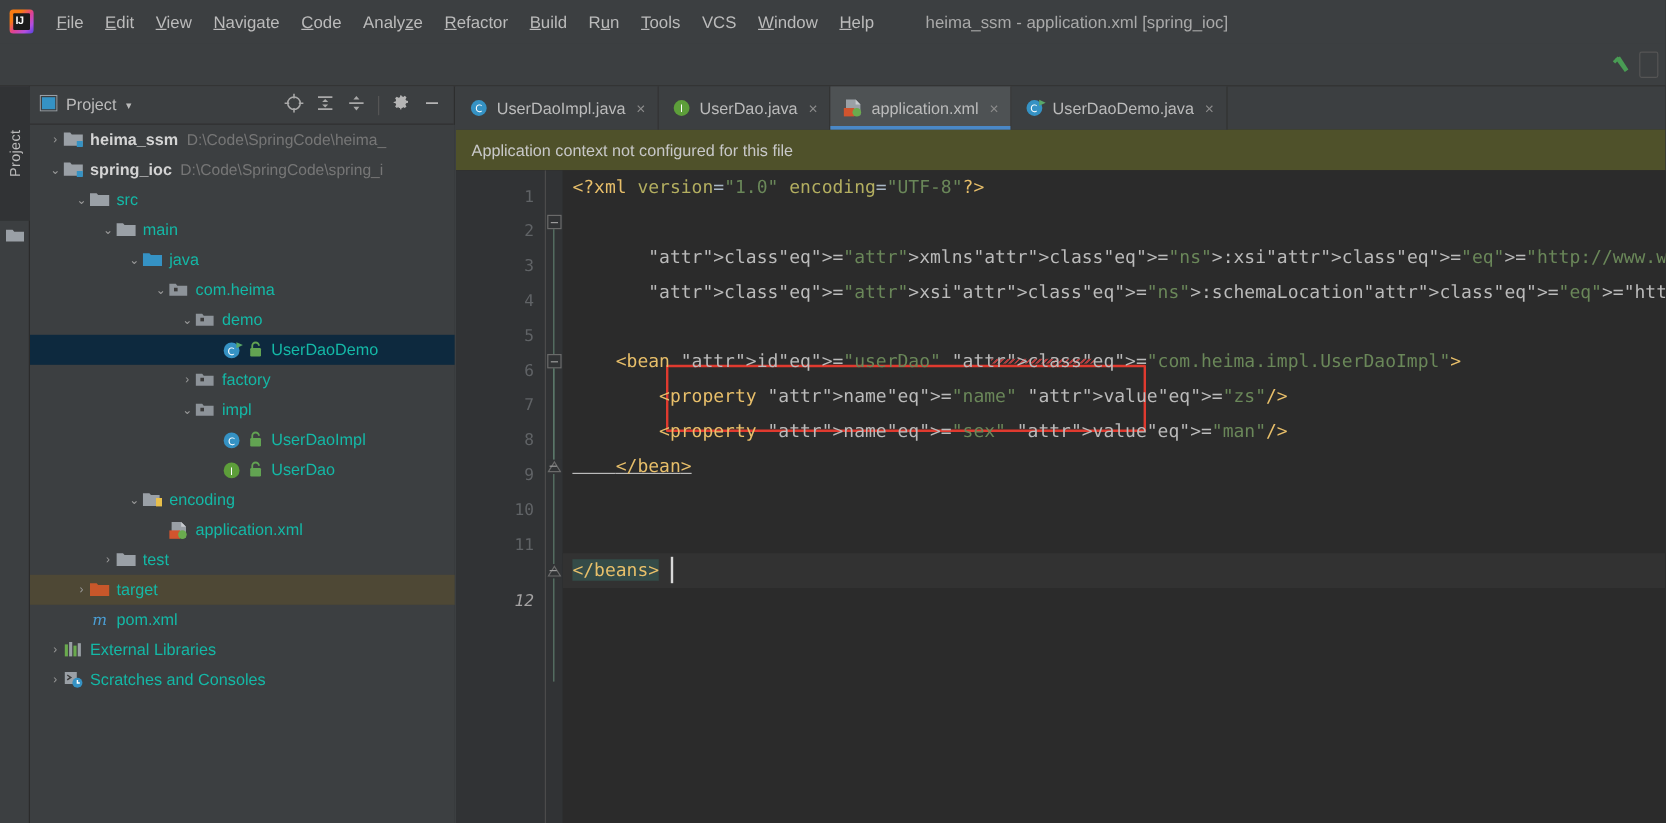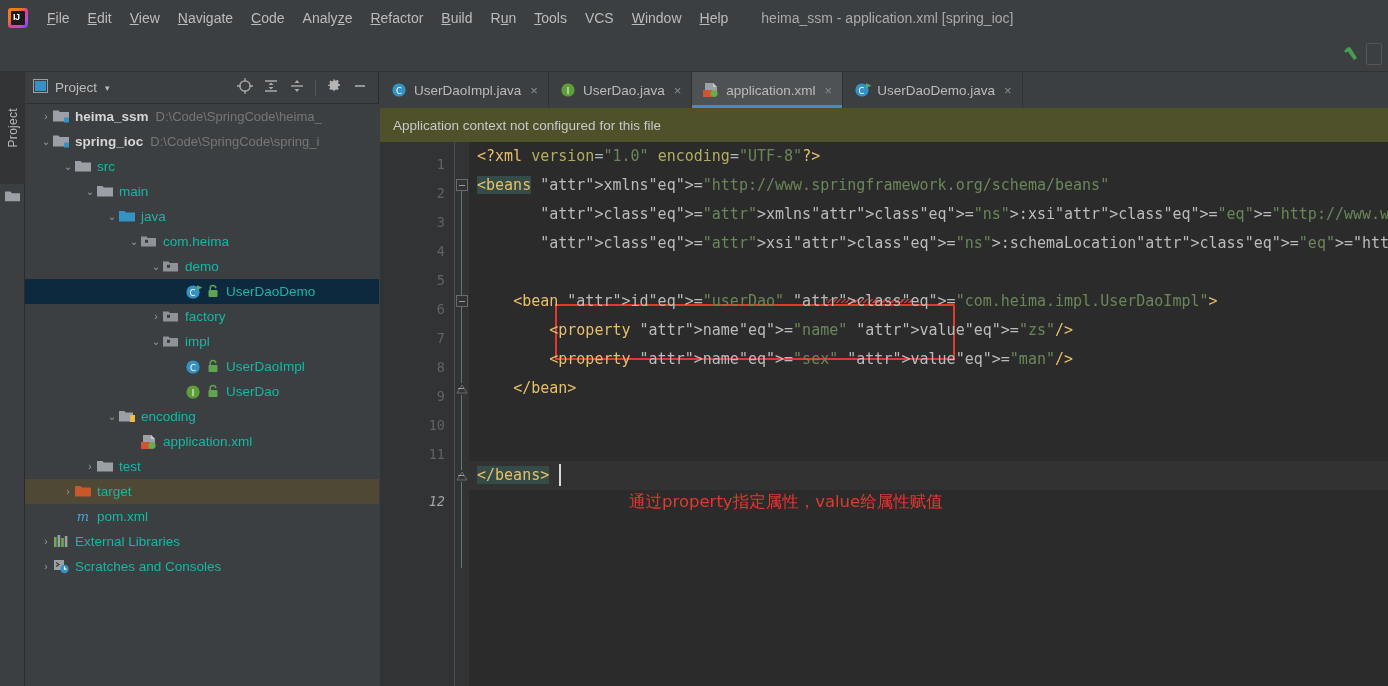--- a/index.html
+++ b/index.html
@@ -18,21 +18,21 @@
     position:absolute; left:0; top:0; width:1388px; height:36px;
     background:#3c3f41; display:flex; align-items:center;
   }
   .ij-logo { width:20px; height:20px; margin-left:8px; margin-right:10px; position:relative; flex:none; }
   .ij-logo .sq { position:absolute; inset:0; border-radius:3px;
     background:linear-gradient(135deg,#f97a12 0%,#f97a12 28%,#e0428f 52%,#b24ee0 78%,#4e40e0 100%); }
   .ij-logo .sq2 { position:absolute; left:3px; top:3px; width:14px; height:14px; background:#1b1b1b; border-radius:1px;}
   .ij-logo .ij { position:absolute; left:5px; top:4px; color:#fff; font-size:9px; font-weight:bold; letter-spacing:-0.5px;}
   .menu-item { padding:4px 9px; font-size:14px; color:#bbbbbb; cursor:default; white-space:nowrap;}
   .menu-item u { text-decoration:underline; }
-  .win-title { margin-left:24px; font-size:14px; color:#a9a9a9; white-space:nowrap; }
+  .win-title { margin-left:34px; font-size:14px; color:#a9a9a9; white-space:nowrap; }
 
   
   .crumbbar {
     position:absolute; left:0; top:36px; width:1388px; height:36px;
     background:#3c3f41; border-bottom:1px solid #323232;
     display:flex; align-items:center;
   }
   .crumbs { display:flex; align-items:center; margin-left:14px; }
   .crumb-right { margin-left:auto; display:flex; align-items:center; gap:2px; padding-right:6px;}
   .hammer { width:26px; height:24px; display:flex; align-items:center; justify-content:center;}
@@ -492,30 +492,28 @@
           <svg width="12" height="12" viewBox="0 0 12 12">
               <path d="M1 10 L6 2 L11 10 Z" fill="none" stroke="#6a6a6a"></path>
             </svg>
         </div>
       </div>
       <div class="code" id="code">
         <div class="cur-line" style="top:319px"></div>
         <div class="redbox" style="left:86px; top:162px; width:400px; height:56px;"></div>
         <div class="squig" style="left:357px; top:157px; width:86px;"></div>
         <div class="caret" style="left:90px; top:322px; height:22px;"></div>
-        <div class="cn-note" style="left:160px; top:345px">通过property指定属性，value给属性赋值</div>
       <div class="cl" style="top: 0px;"><span class="tag">&lt;?xml</span> <span class="attr">version</span><span class="eq">=</span><span class="str">"1.0"</span> <span class="attr">encoding</span><span class="eq">=</span><span class="str">"UTF-8"</span><span class="tag">?&gt;</span></div>
-          <div class="cl" style="top: 29px;"><span class="tag hl-tag">&lt;beans</span> <span class="&lt;span">"attr"</span>&gt;xmlns<span class="&lt;span">"eq"</span>&gt;=<span class="str">"http://www.springframework.org/schema/beans"</span></div>
           <div class="cl" style="top: 58px;">       <span <span="" class="&lt;span">"attr"</span>&gt;class<span class="&lt;span">"eq"</span>&gt;=<span class="str">"attr"</span>&gt;xmlns<span <span="" class="&lt;span">"attr"</span>&gt;class<span class="&lt;span">"eq"</span>&gt;=<span class="str">"ns"</span>&gt;:xsi<span <span="" class="&lt;span">"attr"</span>&gt;class<span class="&lt;span">"eq"</span>&gt;=<span class="str">"eq"</span>&gt;=<span class="str">"http://www.w3.org/2001/XMLSchema-instance"</span></div>
           <div class="cl" style="top: 87px;">       <span <span="" class="&lt;span">"attr"</span>&gt;class<span class="&lt;span">"eq"</span>&gt;=<span class="str">"attr"</span>&gt;xsi<span <span="" class="&lt;span">"attr"</span>&gt;class<span class="&lt;span">"eq"</span>&gt;=<span class="str">"ns"</span>&gt;:schemaLocation<span <span="" class="&lt;span">"attr"</span>&gt;class<span class="&lt;span">"eq"</span>&gt;=<span class="str">"eq"</span>&gt;="http://www.springframework.org/schema/beans http://www.sp</div>
           <div class="cl" style="top: 116px;"></div>
           <div class="cl" style="top: 145px;">    <span class="tag">&lt;bean</span> <span class="&lt;span">"attr"</span>&gt;id<span class="&lt;span">"eq"</span>&gt;=<span class="str">"userDao"</span> <span class="&lt;span">"attr"</span>&gt;class<span class="&lt;span">"eq"</span>&gt;=<span class="str">"com.heima.impl.UserDaoImpl"</span><span class="tag">&gt;</span></div>
           <div class="cl" style="top: 174px;">        <span class="tag">&lt;property</span> <span class="&lt;span">"attr"</span>&gt;name<span class="&lt;span">"eq"</span>&gt;=<span class="str">"name"</span> <span class="&lt;span">"attr"</span>&gt;value<span class="&lt;span">"eq"</span>&gt;=<span class="str">"zs"</span><span class="tag">/<span class="tag">&gt;</span></span></div>
           <div class="cl" style="top: 203px;">        <span class="tag">&lt;property</span> <span class="&lt;span">"attr"</span>&gt;name<span class="&lt;span">"eq"</span>&gt;=<span class="str">"sex"</span> <span class="&lt;span">"attr"</span>&gt;value<span class="&lt;span">"eq"</span>&gt;=<span class="str">"man"</span><span class="tag">/<span class="tag">&gt;</span></span></div>
-          <div class="cl" style="top: 232px;">    <span class="tag">&lt;/bean</span><span class="tag">&gt;</span></div>
+          <div class="cl" style="top: 232px; text-decoration: underline;">    <span class="tag">&lt;/bean</span><span class="tag">&gt;</span></div>
           <div class="cl" style="top: 261px;"></div>
           <div class="cl" style="top: 290px;"></div>
           <div class="cl" style="top: 319px;"><span class="tag hl-tag">&lt;/beans</span><span class="tag hl-tag">&gt;</span></div>
         </div>
       <div class="vline" style="left:74px; top:0; height:544px"></div>
     </div>
   </div>
 </div>
 
 </body></html>

